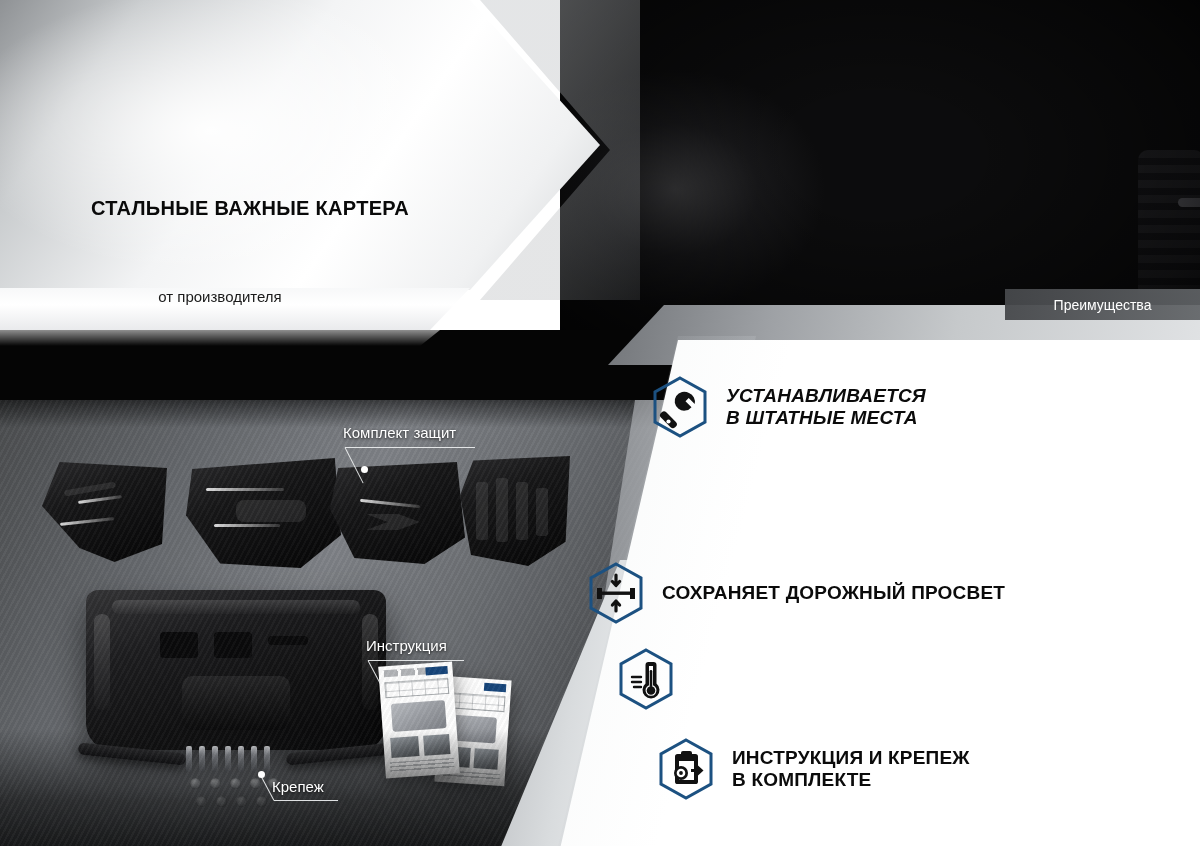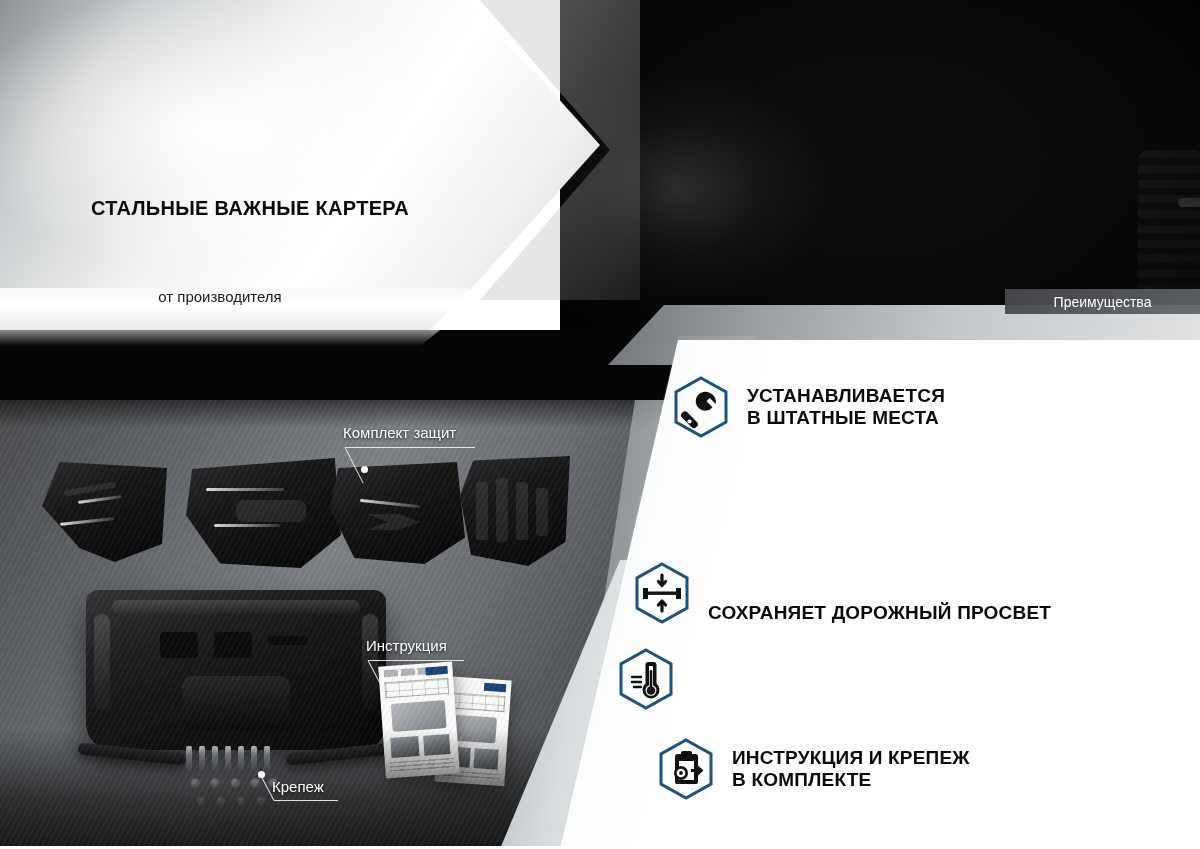--- a/index.html
+++ b/index.html
@@ -199,21 +199,21 @@
   
   .wedge-grey-top {
     position: absolute; left: 440px; top: 0; width: 200px; height: 300px;
     background: linear-gradient(120deg, rgba(200,203,206,.9), rgba(120,124,128,.35));
     clip-path: polygon(40px 0, 200px 0, 200px 300px, 40px 300px, 170px 150px);
     opacity: .55;
   }
 
   
   .adv-banner {
-    position: absolute; left: 1005px; top: 289px; width: 195px; height: 25px;
+    position: absolute; left: 1005px; top: 289px; width: 195px; height: 31px;
     background: linear-gradient(90deg, rgba(70,72,75,.95), rgba(96,99,102,.92));
     display: flex; align-items: center; justify-content: center;
   }
   .adv-banner-text { color: #ffffff; font-size: 14px; font-weight: 400; }
 
   .adv-grey-wedge {
     position: absolute; left: 586px; top: 305px; width: 614px; height: 60px;
     background: linear-gradient(100deg, #6d7074 0%, #9ea1a5 30%, #c6c9cb 60%, #e0e2e4 100%);
     clip-path: polygon(78px 0, 614px 0, 614px 60px, 22px 60px);
   }
@@ -384,33 +384,33 @@
   </div>
   <div class="subbar-sheen"></div>
 
   <div class="adv-grey-wedge"></div>
   <div class="adv-banner">
     <span class="adv-banner-text">Преимущества</span>
   </div>
   <div class="adv-panel-edge"></div>
   <div class="adv-panel"></div>
 
-  <div class="adv-item" style="left:673px; top:376px;">
+  <div class="adv-item" style="left:652px; top:376px;font-style:italic;">
     <svg class="hexicon" viewBox="0 0 56 62">
       <polygon points="28,2 53,16 53,46 28,60 3,46 3,16" fill="none" stroke="#1c5181" stroke-width="3"></polygon>
       <path d="M37 17a9.5 9.5 0 1 0 2.5 14.2l-6-6 3.2-3.2 6 6A9.5 9.5 0 0 0 37 17z" fill="#111"></path>
       <rect x="12" y="34" width="20" height="7.5" rx="3.2" fill="#111" transform="rotate(45 12 34)"></rect>
       <circle cx="16.5" cy="45.5" r="2.1" fill="#fff"></circle>
     </svg>
     <span class="adv-text">УСТАНАВЛИВАЕТСЯ
 В ШТАТНЫЕ МЕСТА</span>
   </div>
 
 
-  <div class="adv-item" style="left:634px; top:562px;align-items:flex-end;">
+  <div class="adv-item" style="left:588px; top:562px;">
     <svg class="hexicon" viewBox="0 0 56 62">
       <polygon points="28,2 53,16 53,46 28,60 3,46 3,16" fill="none" stroke="#1c5181" stroke-width="3"></polygon>
       <rect x="9" y="26" width="5" height="11" fill="#111"></rect>
       <rect x="42" y="26" width="5" height="11" fill="#111"></rect>
       <rect x="12" y="29.5" width="32" height="3.4" fill="#111"></rect>
       <path d="M28 13v8.5M24.4 19.5L28 23.5l3.6-4" fill="none" stroke="#111" stroke-width="3.2" stroke-linecap="round" stroke-linejoin="round"></path>
       <path d="M28 49v-8.5M24.4 43L28 39l3.6 4" fill="none" stroke="#111" stroke-width="3.2" stroke-linecap="round" stroke-linejoin="round"></path>
     </svg>
     <span class="adv-text">СОХРАНЯЕТ ДОРОЖНЫЙ ПРОСВЕТ</span>
   </div>

